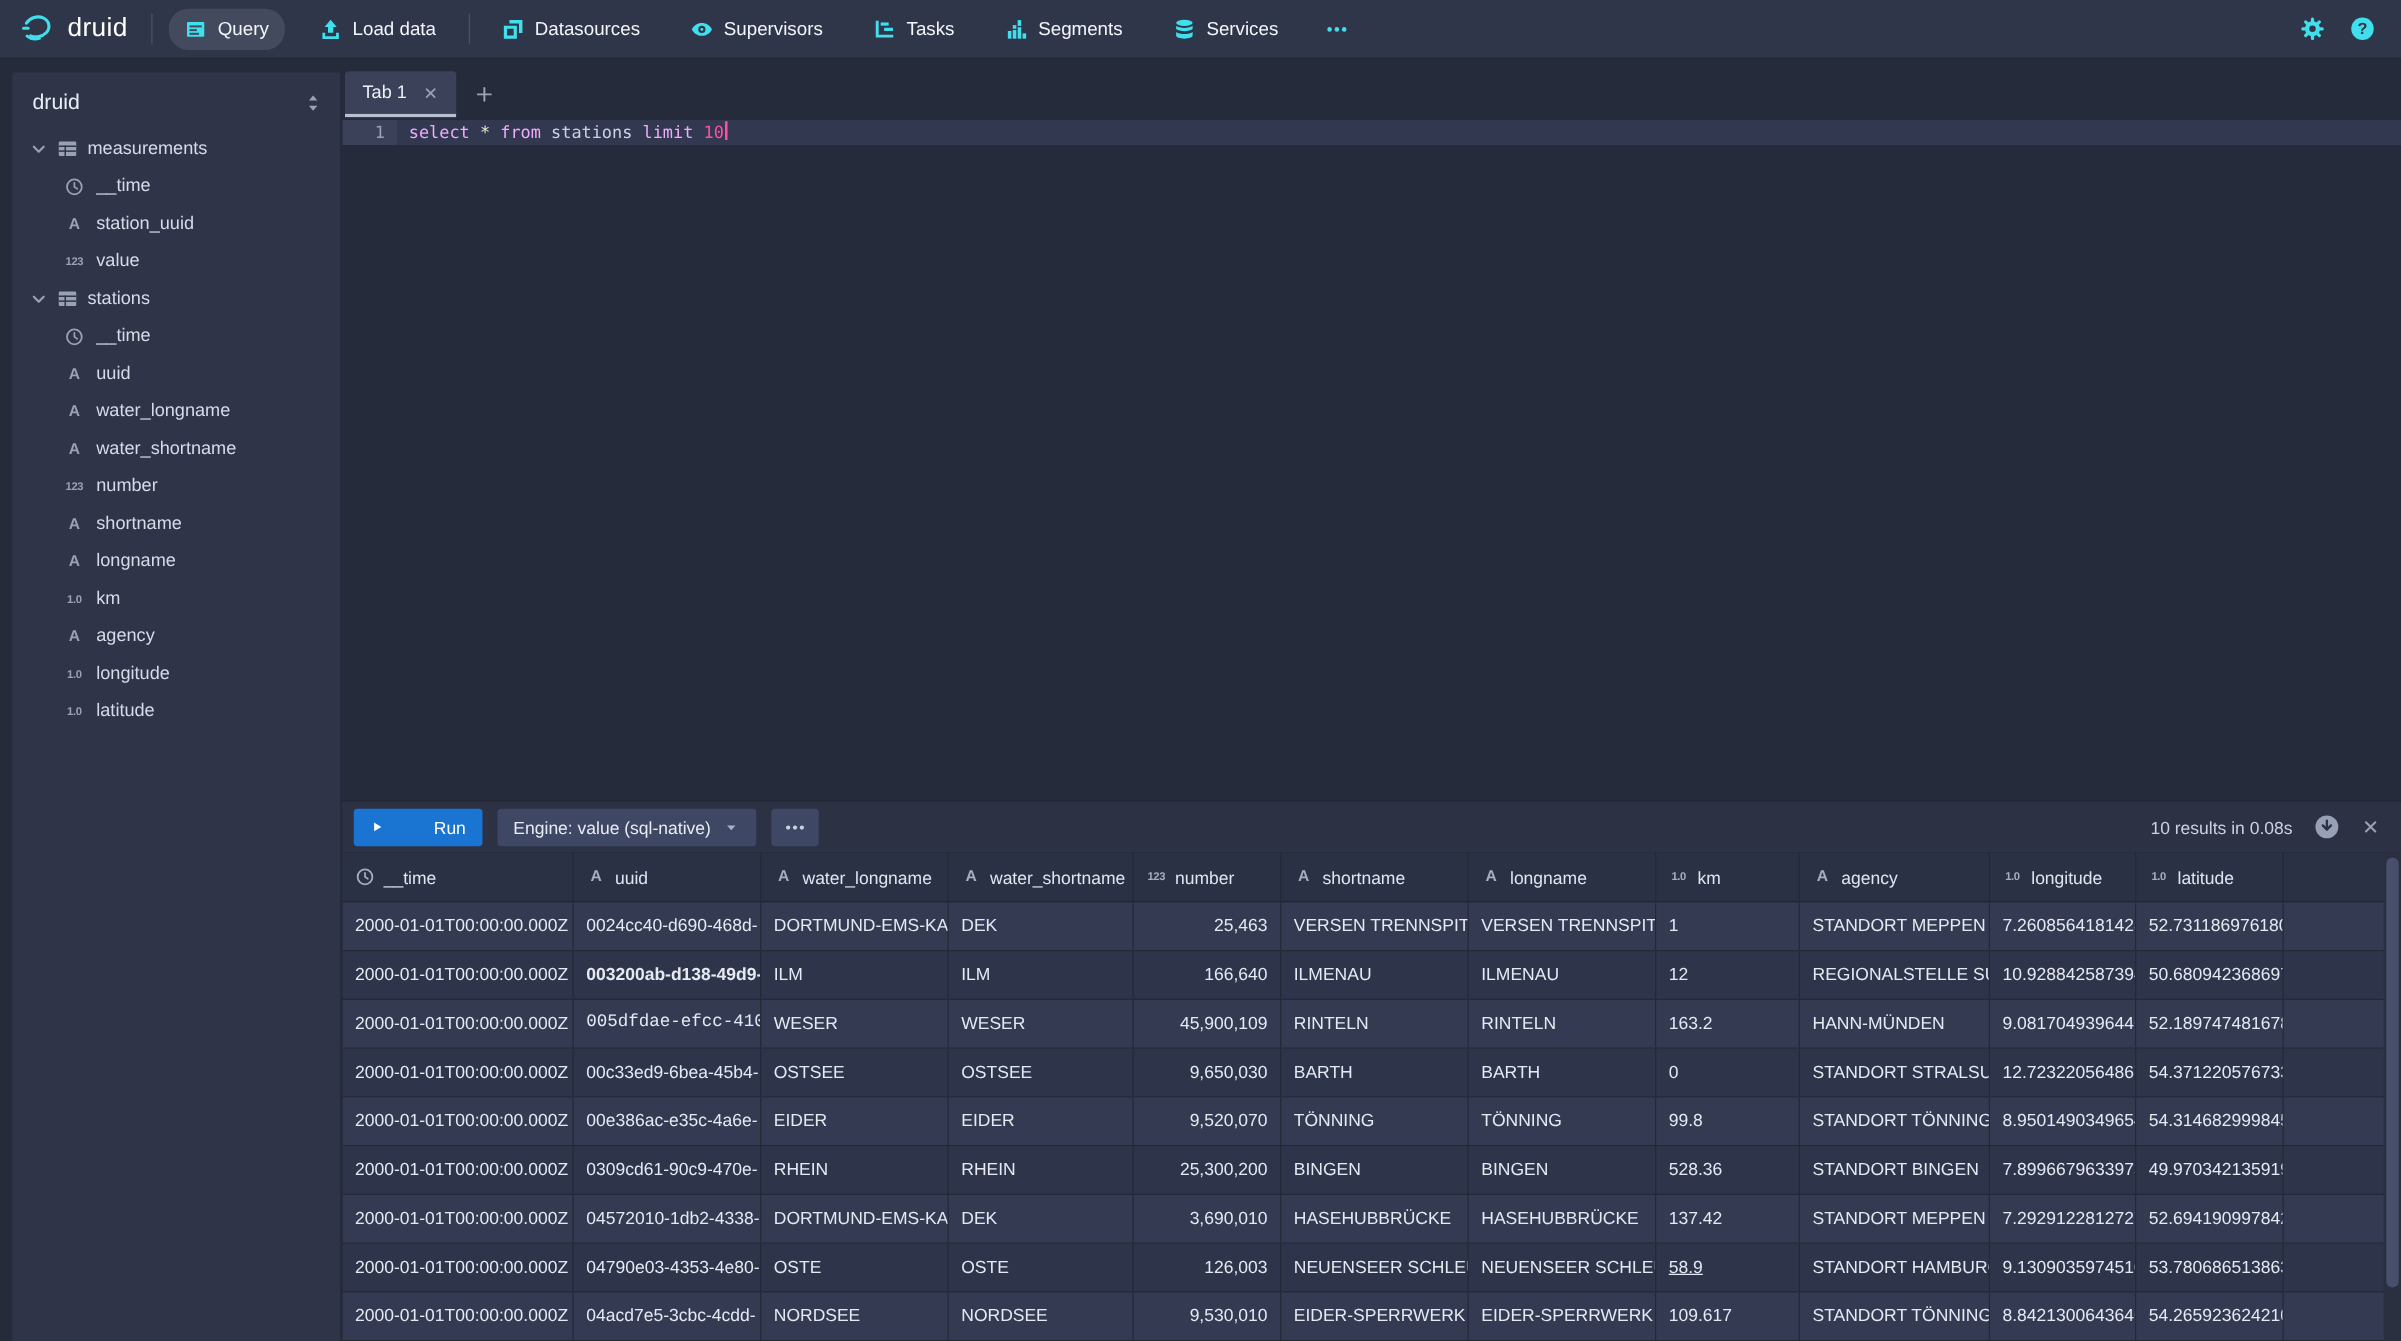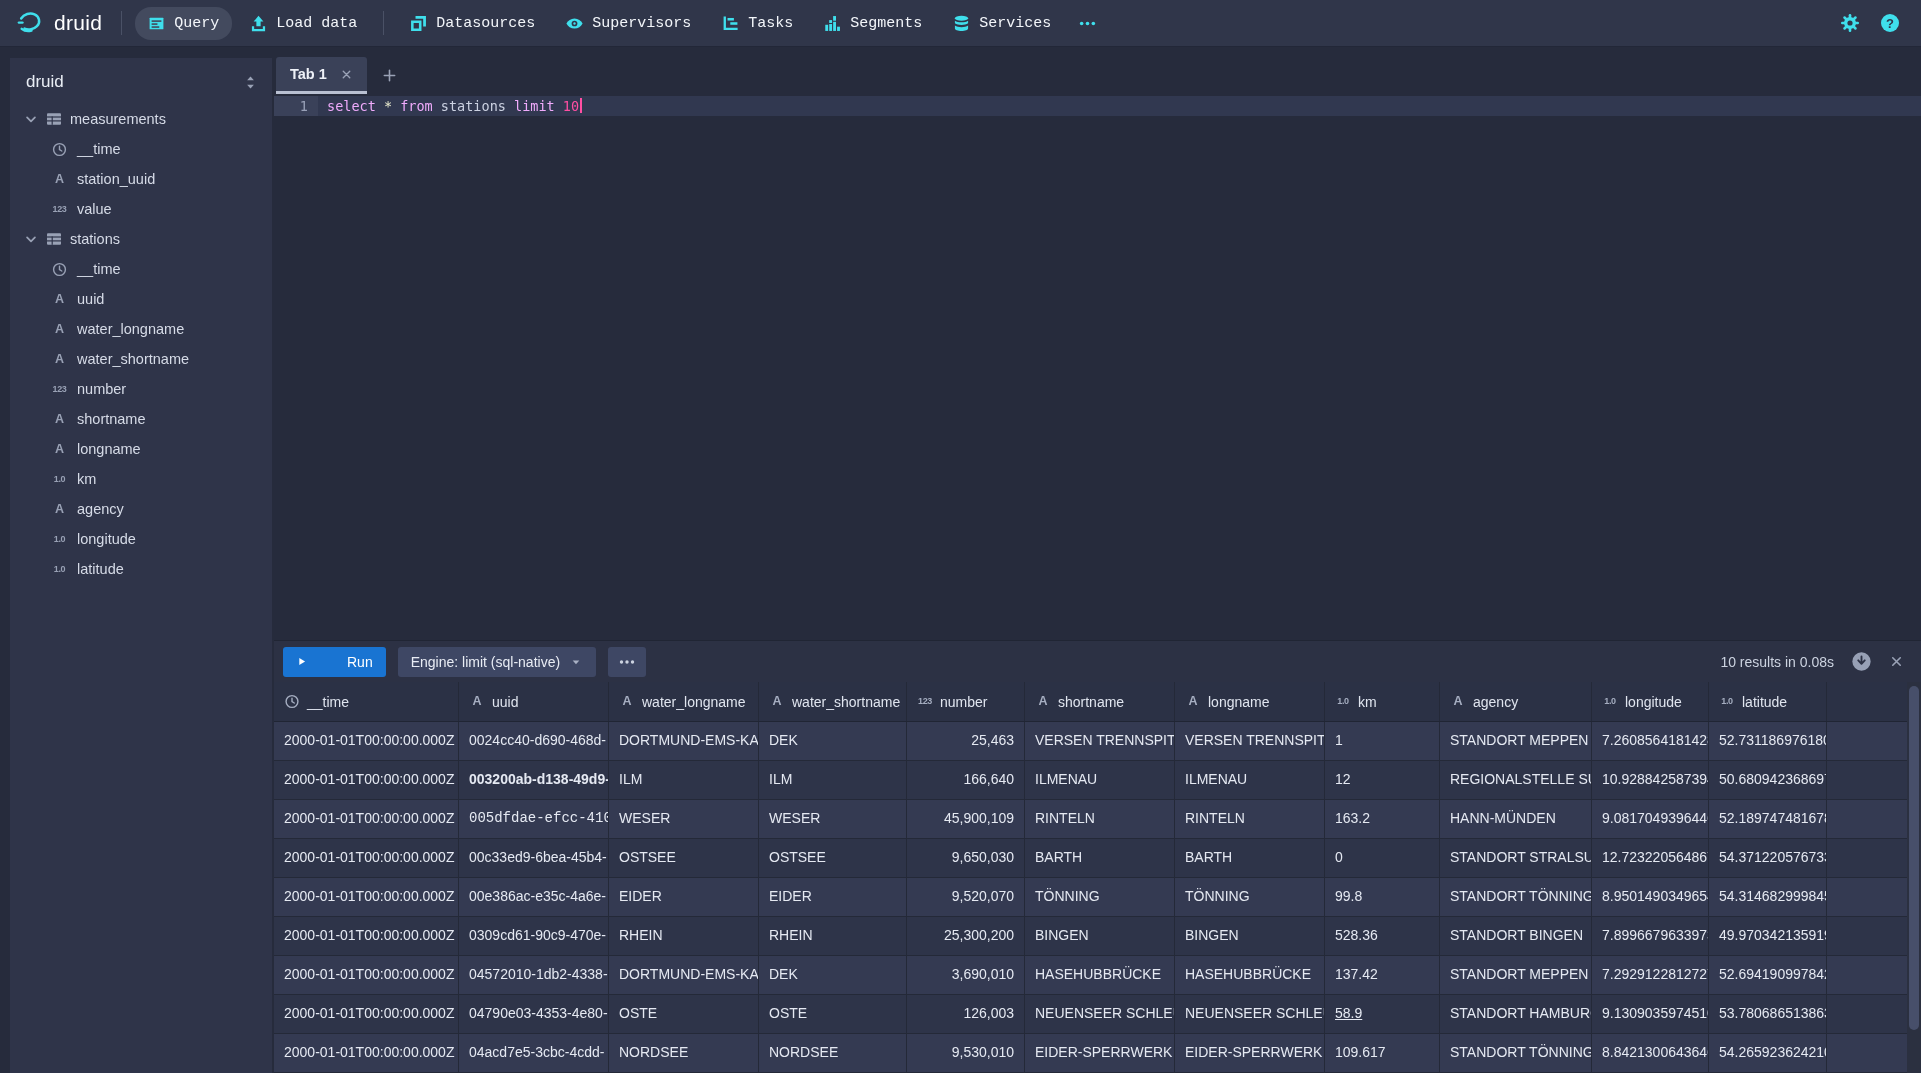--- a/index.html
+++ b/index.html
@@ -15,21 +15,21 @@
   .tx-s{font-size:9px;letter-spacing:-0.3px;}
 
   
   .navbar{position:absolute;top:0;left:0;right:0;height:47px;background:#30364a;
           display:flex;align-items:center;padding:0 15px;box-sizing:border-box;
           border-bottom:1px solid #222738;z-index:5;}
   .brand{display:flex;align-items:center;gap:10px;margin-right:6px;cursor:pointer;}
   .brand .logo{width:29px;height:29px;color:#3fdfec;}
   .brand-text{font-size:21px;color:#ffffff;letter-spacing:.3px;}
   .nav-divider{width:1px;height:24px;background:#4a5166;margin:0 13px;}
-  .nav-group{display:flex;align-items:center;gap:5px;font-family:Liberation Mono, monospace;}
+  .nav-group{display:flex;align-items:center;gap:15px;}
   .nav-item{display:flex;align-items:center;gap:9px;padding:8px 13px;border-radius:16px;
             color:#f3f6fa;font-size:15px;cursor:pointer;white-space:nowrap;}
   .nav-item.active{background:#434a5e;}
   .nav-item .icon{width:17px;height:17px;color:#3fdfec;}
   .nav-item.nav-more{padding:8px 10px;}
   .navbar-right{margin-left:auto;display:flex;gap:20px;align-items:center;padding-right:6px;}
   .navbar-icon-btn{cursor:pointer;display:flex;}
   .navbar-icon-btn .icon{width:20px;height:20px;color:#3fdfec;}
 
   
@@ -47,21 +47,21 @@
   .tree-row.field{padding-left:40px;}
   .tree-row .typ{width:19px;height:15px;}
 
   
   .main{position:absolute;top:47px;left:274px;right:0;bottom:0;display:flex;
         flex-direction:column;background:#262b3c;}
 
   .tabbar{height:47px;flex:none;display:flex;align-items:flex-end;padding-left:2px;}
   .tab{height:37px;display:flex;align-items:center;gap:13px;padding:0 14px;
        background:#3a4158;border-radius:3px 3px 0 0;color:#eef1f7;font-size:14.5px;
-       border-bottom:3px solid #b9c0d2;box-sizing:border-box;cursor:pointer;font-weight:bold;}
+       border-bottom:3px solid #b9c0d2;box-sizing:border-box;cursor:pointer;}
   .tab .close{width:13px;height:13px;color:#9aa2b6;cursor:pointer;}
   .add-tab{height:37px;display:flex;align-items:center;padding:0 15px;cursor:pointer;}
   .add-tab .icon{width:15px;height:15px;color:#9aa2b6;}
 
   
   .editor{position:relative;height:546px;flex:none;background:#262b3c;
           font-family:"DejaVu Sans Mono","Liberation Mono",monospace;font-size:13.5px;cursor:text;}
   .cur-gutter{position:absolute;top:2px;left:0;width:44px;height:20px;background:#3a4159;}
   .cur-line{position:absolute;top:2px;left:44px;right:0;height:20px;background:#313850;}
   .gutter-num{position:absolute;top:2px;left:0;width:44px;height:20px;line-height:20px;
@@ -407,21 +407,21 @@
     <div class="runbar">
       <button class="btn btn-run">
         <span class="icon play">
             <svg viewBox="0 0 16 16">
               <path fill="currentColor" d="M4.8 2.8l8.4 5.2-8.4 5.2z"></path>
             </svg>
           </span>
         <span>Run</span>
       </button>
       <button class="btn btn-engine">
-        <span>Engine: limit (sql-native)</span>
+        <span>Engine: value (sql-native)</span>
         <span class="icon caret">
             <svg viewBox="0 0 16 16">
               <path fill="currentColor" d="M4.2 6.2h7.6L8 10.6z"></path>
             </svg>
           </span>
       </button>
       <button class="btn btn-more">
         <span class="icon">
             <svg viewBox="0 0 16 16" fill="currentColor">
               <circle cx="2.5" cy="8" r="1.7"></circle>

